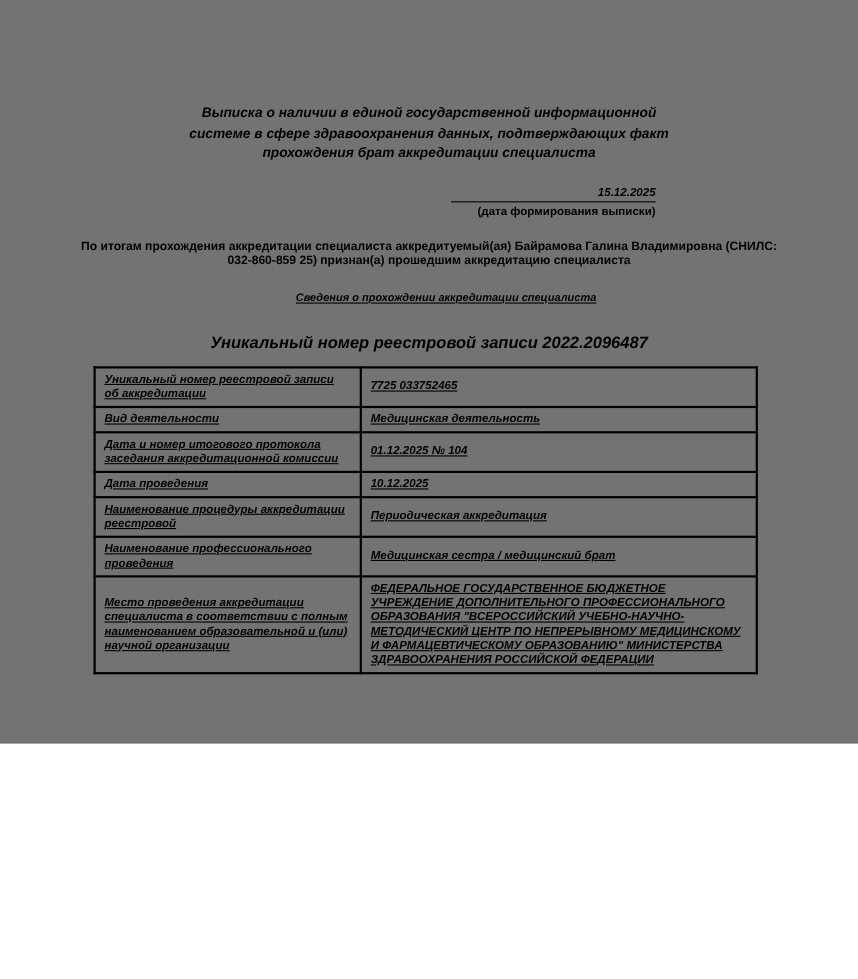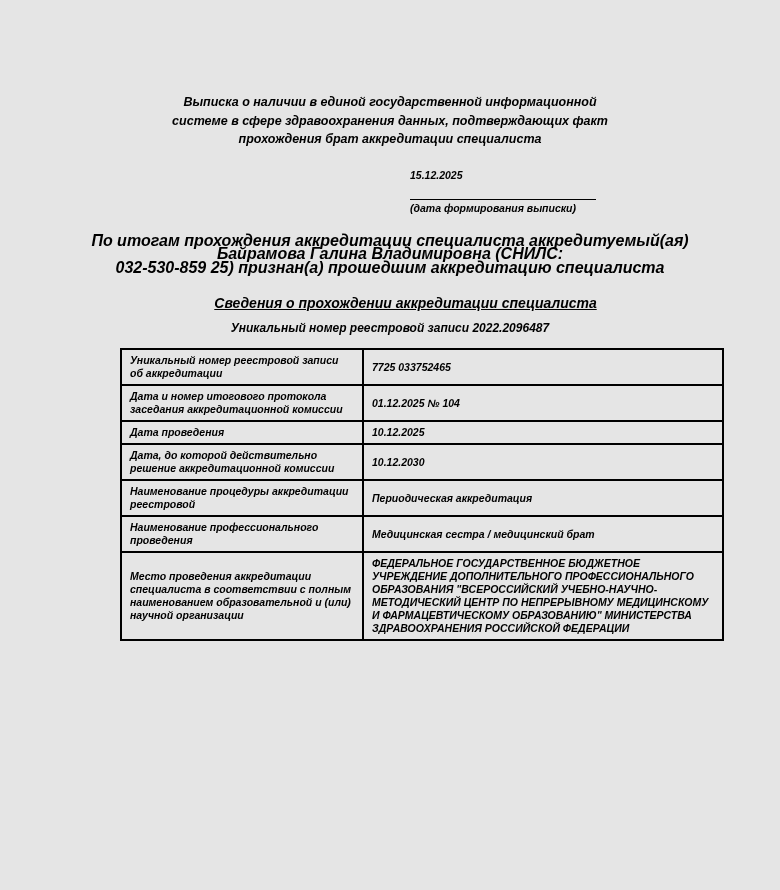--- a/index.html
+++ b/index.html
@@ -5,73 +5,74 @@
   * { margin: 0; padding: 0; box-sizing: border-box; }
   html, body { background: #ffffff; }
   body {
     width: 780px; height: 890px;
     font-family: "Liberation Sans", "DejaVu Sans", sans-serif;
     color: #000000;
     -webkit-font-smoothing: antialiased;
   }
   .page {
     position: relative;
-    width: 780px; height: 890px;
-    background: #e5e5e5;
+    width: 780px; height: 676px;
+    background: #737373;
     overflow: hidden;
   }
   .doc-title {
     margin: 93px auto 0;
     width: 620px;
     text-align: center;
     font-weight: bold;
     font-style: italic;
     font-size: 12.5px;
     line-height: 18.5px;
   }
   .date-block { margin: 20px 0 0 410px; width: 186px; }
   .date-value {
-    text-align: left;
+    text-align: right;
     font-weight: bold; font-style: italic;
     font-size: 10.5px; line-height: 12px;
-    padding-bottom: 18px;
+    padding-bottom: 2px;
     border-bottom: 1.5px solid #000;
   }
   .date-caption {
-    text-align: left;
-    font-weight: bold; font-style: italic;
+    text-align: right;
+    font-weight: bold; 
     font-size: 10.5px; line-height: 12px;
     padding-top: 2px;
   }
   .intro {
     margin: 20px auto 0;
     width: 690px;
     text-align: center;
-    font-weight: bold; font-style: italic;
-    font-size: 16px; line-height: 13.5px;
+    font-weight: bold; 
+    font-size: 11px; line-height: 13.5px;
   }
   .section-heading {
     margin-top: 21px;
     text-align: center;
     font-weight: bold; font-style: italic;
-    font-size: 14px;
+    font-size: 10px;
     text-decoration: underline;
     margin-left: 31px;
   }
   .record-number {
-    margin-top: 10px;
+    margin-top: 26px;
     text-align: center;
     font-weight: bold; font-style: italic;
-    font-size: 12px;
+    font-size: 15px;
   }
   table.info {
-    margin: 13px 0 0 120px;
+    margin: 13px 0 0 85px;
     width: 602px;
     border-collapse: collapse;
     table-layout: fixed;
+    text-decoration: underline;
   }
   table.info td {
     border: 2px solid #000000;
     font-weight: bold; font-style: italic;
     font-size: 10.5px;
     line-height: 13px;
     padding: 4px 8px;
     vertical-align: middle;
     word-wrap: break-word;
   }
@@ -89,44 +90,44 @@
     <div>прохождения брат аккредитации специалиста</div>
   </div>
 
   <div class="date-block">
     <div class="date-value">15.12.2025</div>
     <div class="date-caption">(дата формирования выписки)</div>
   </div>
 
   <div class="intro">
     <div>По итогам прохождения аккредитации специалиста аккредитуемый(ая) Байрамова Галина Владимировна (СНИЛС:</div>
-    <div>032-530-859 25) признан(а) прошедшим аккредитацию специалиста</div>
+    <div>032-860-859 25) признан(а) прошедшим аккредитацию специалиста</div>
   </div>
 
   <div class="section-heading">Сведения о прохождении аккредитации специалиста</div>
 
   <div class="record-number">Уникальный номер реестровой записи 2022.2096487</div>
 
   <table class="info">
     <tbody>
       <tr>
         <td class="cell-label">Уникальный номер реестровой записи об аккредитации</td>
         <td class="cell-value">7725 033752465</td>
       </tr>
       <tr>
+        <td class="cell-label">Вид деятельности</td>
+        <td class="cell-value">Медицинская деятельность</td>
+      </tr>
+      <tr>
         <td class="cell-label">Дата и номер итогового протокола заседания аккредитационной комиссии</td>
         <td class="cell-value">01.12.2025 № 104</td>
       </tr>
       <tr>
         <td class="cell-label">Дата проведения</td>
         <td class="cell-value">10.12.2025</td>
-      </tr>
-      <tr>
-        <td class="cell-label">Дата, до которой действительно решение аккредитационной комиссии</td>
-        <td class="cell-value">10.12.2030</td>
       </tr>
       <tr>
         <td class="cell-label">Наименование процедуры аккредитации реестровой</td>
         <td class="cell-value">Периодическая аккредитация</td>
       </tr>
       <tr>
         <td class="cell-label">Наименование профессионального проведения</td>
         <td class="cell-value">Медицинская сестра / медицинский брат</td>
       </tr>
       <tr>

